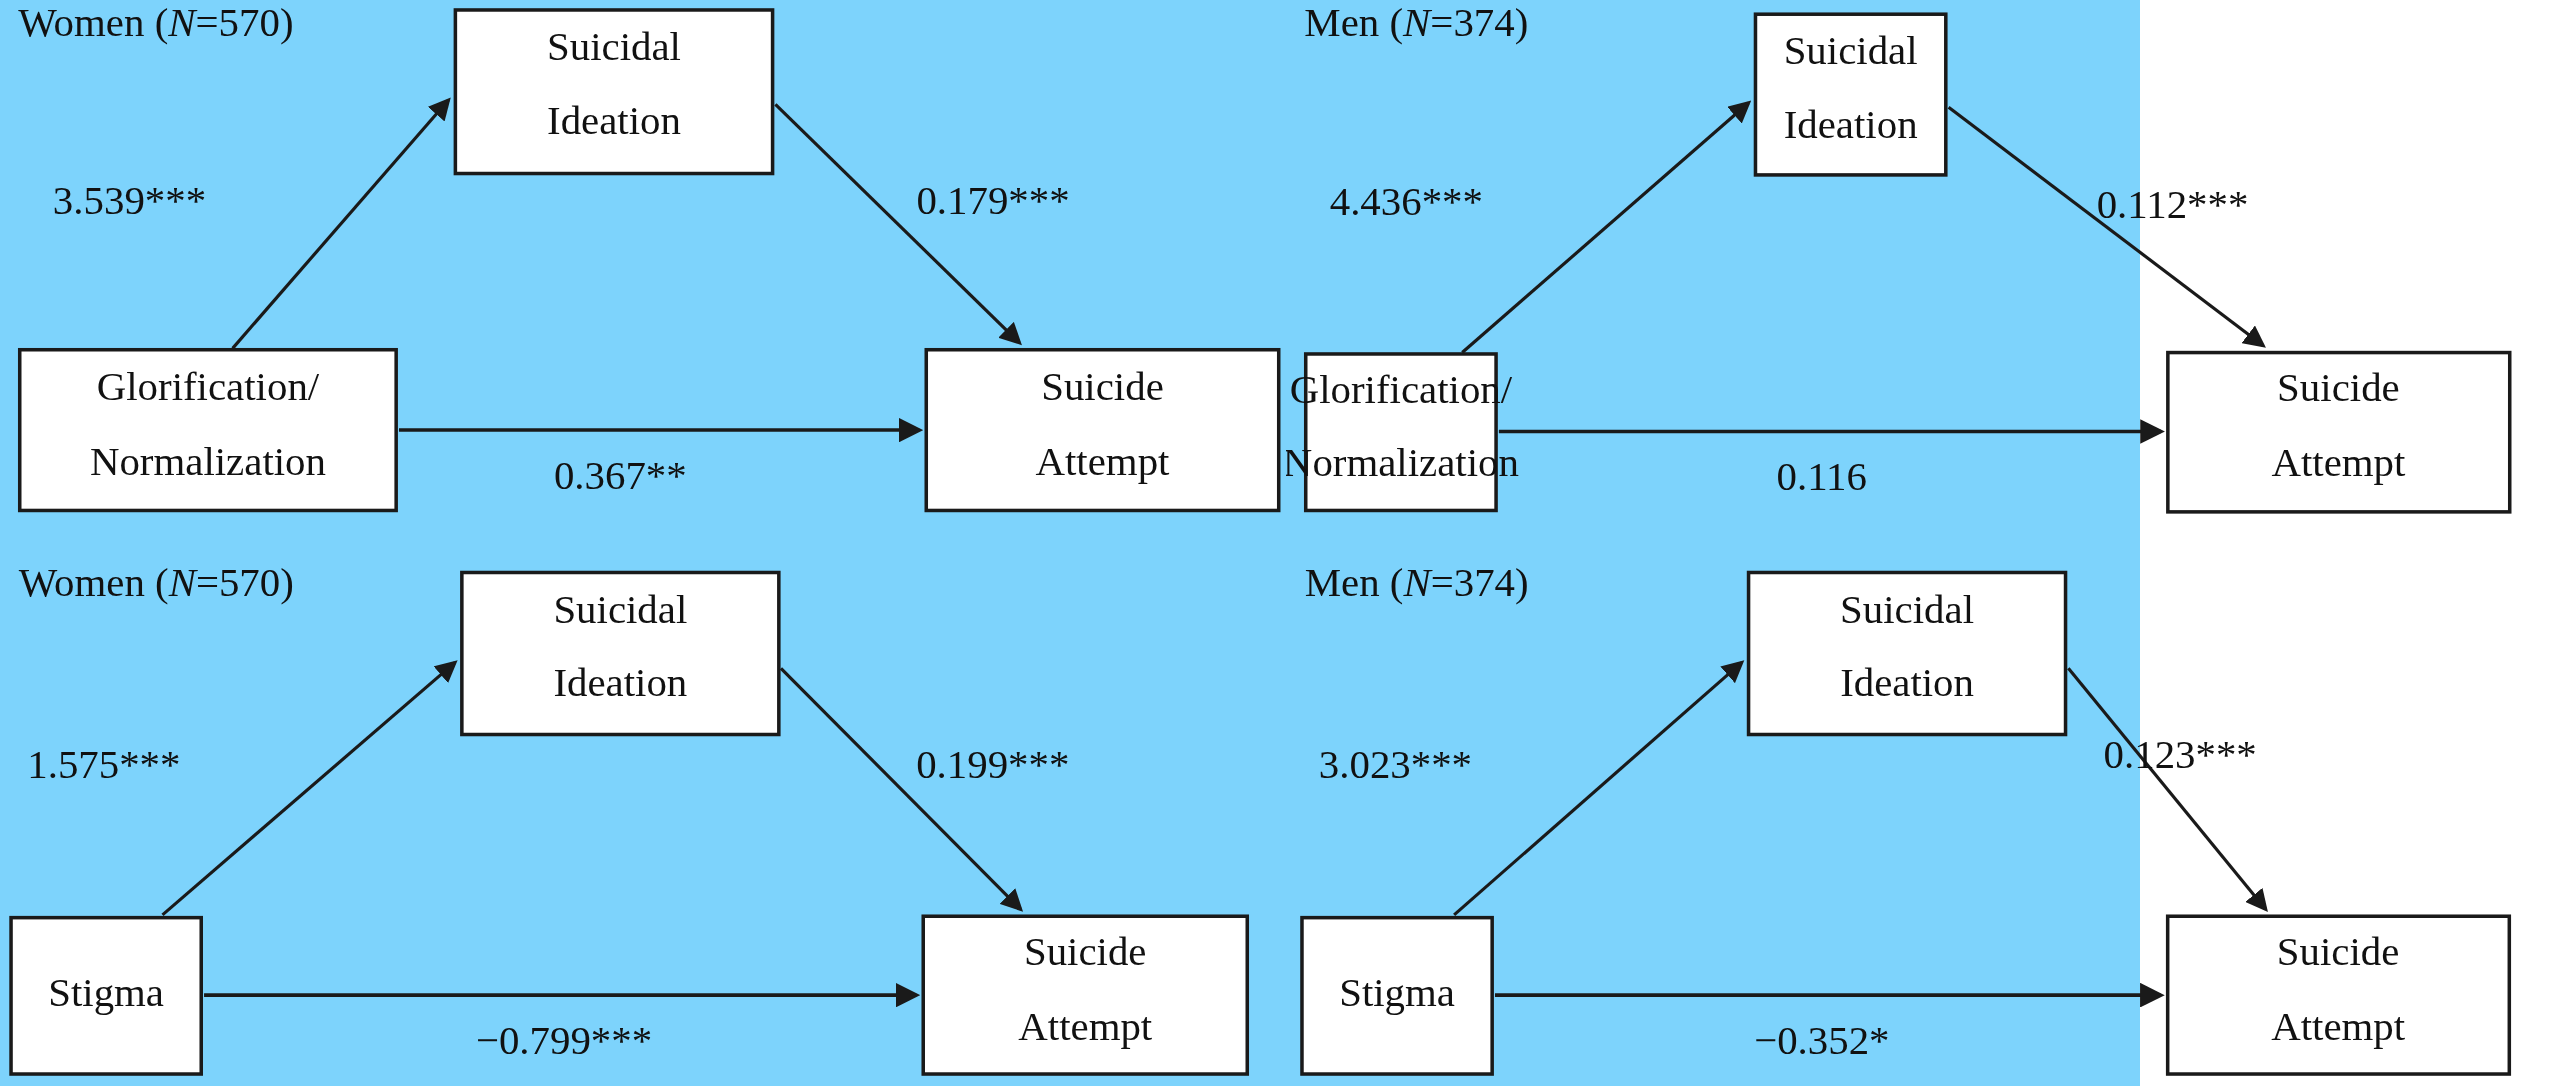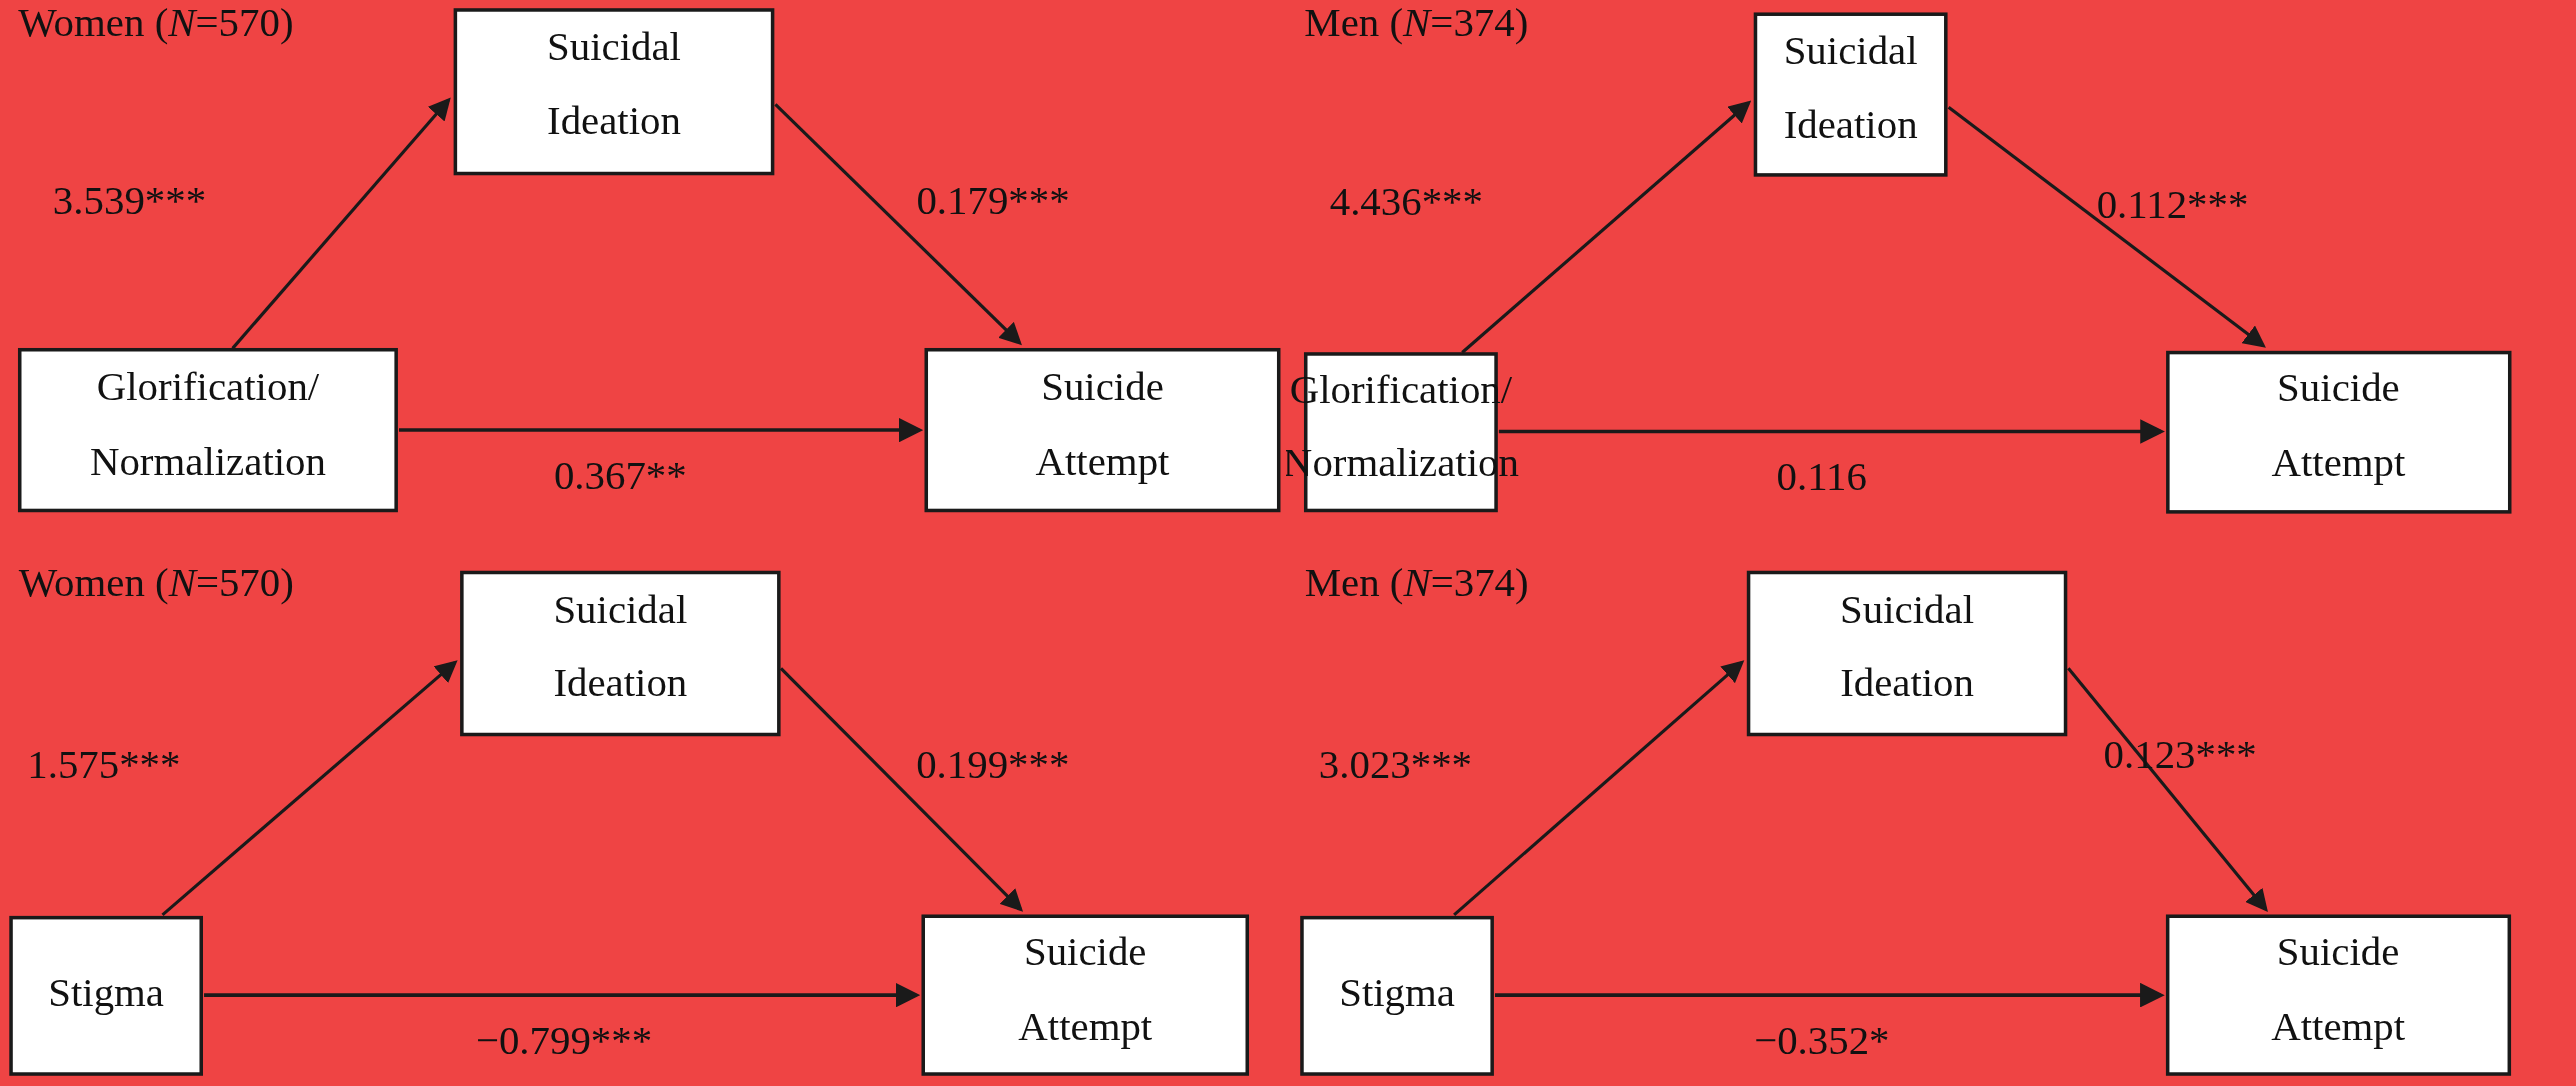--- a/index.html
+++ b/index.html
@@ -2,21 +2,21 @@
 <html style="font-size:11.3px"><head>
 <meta charset="utf-8">
 <style>
   html,body{margin:0;padding:0;background:#ffffff;}
   body{
     width:2576px;height:1086px;
     font-family:"Liberation Serif","DejaVu Serif",serif;
     color:#111111;
     overflow:hidden;
   }
-  #figure{position:relative;width:2576px;height:1086px;background:#ef4444;}
+  #figure{position:relative;width:2140px;height:1086px;background:#7dd3fc;}
   .panel{position:absolute;}
   .panel svg{display:block;}
   .box-rect{fill:#ffffff;stroke:#1a1a1a;stroke-width:5;}
   .edge{stroke:#1a1a1a;stroke-width:5;fill:none;}
   .edge-thin{stroke:#1a1a1a;stroke-width:4.5;fill:none;}
   text{font-family:"Liberation Serif","DejaVu Serif",serif;fill:#111111;}
   .box-label{font-size:58px;text-anchor:middle;dominant-baseline:middle;}
   .panel-title{font-size:58px;text-anchor:start;dominant-baseline:middle;}
   .panel-title .ital{font-style:italic;}
   .coef{font-size:58px;dominant-baseline:middle;}

